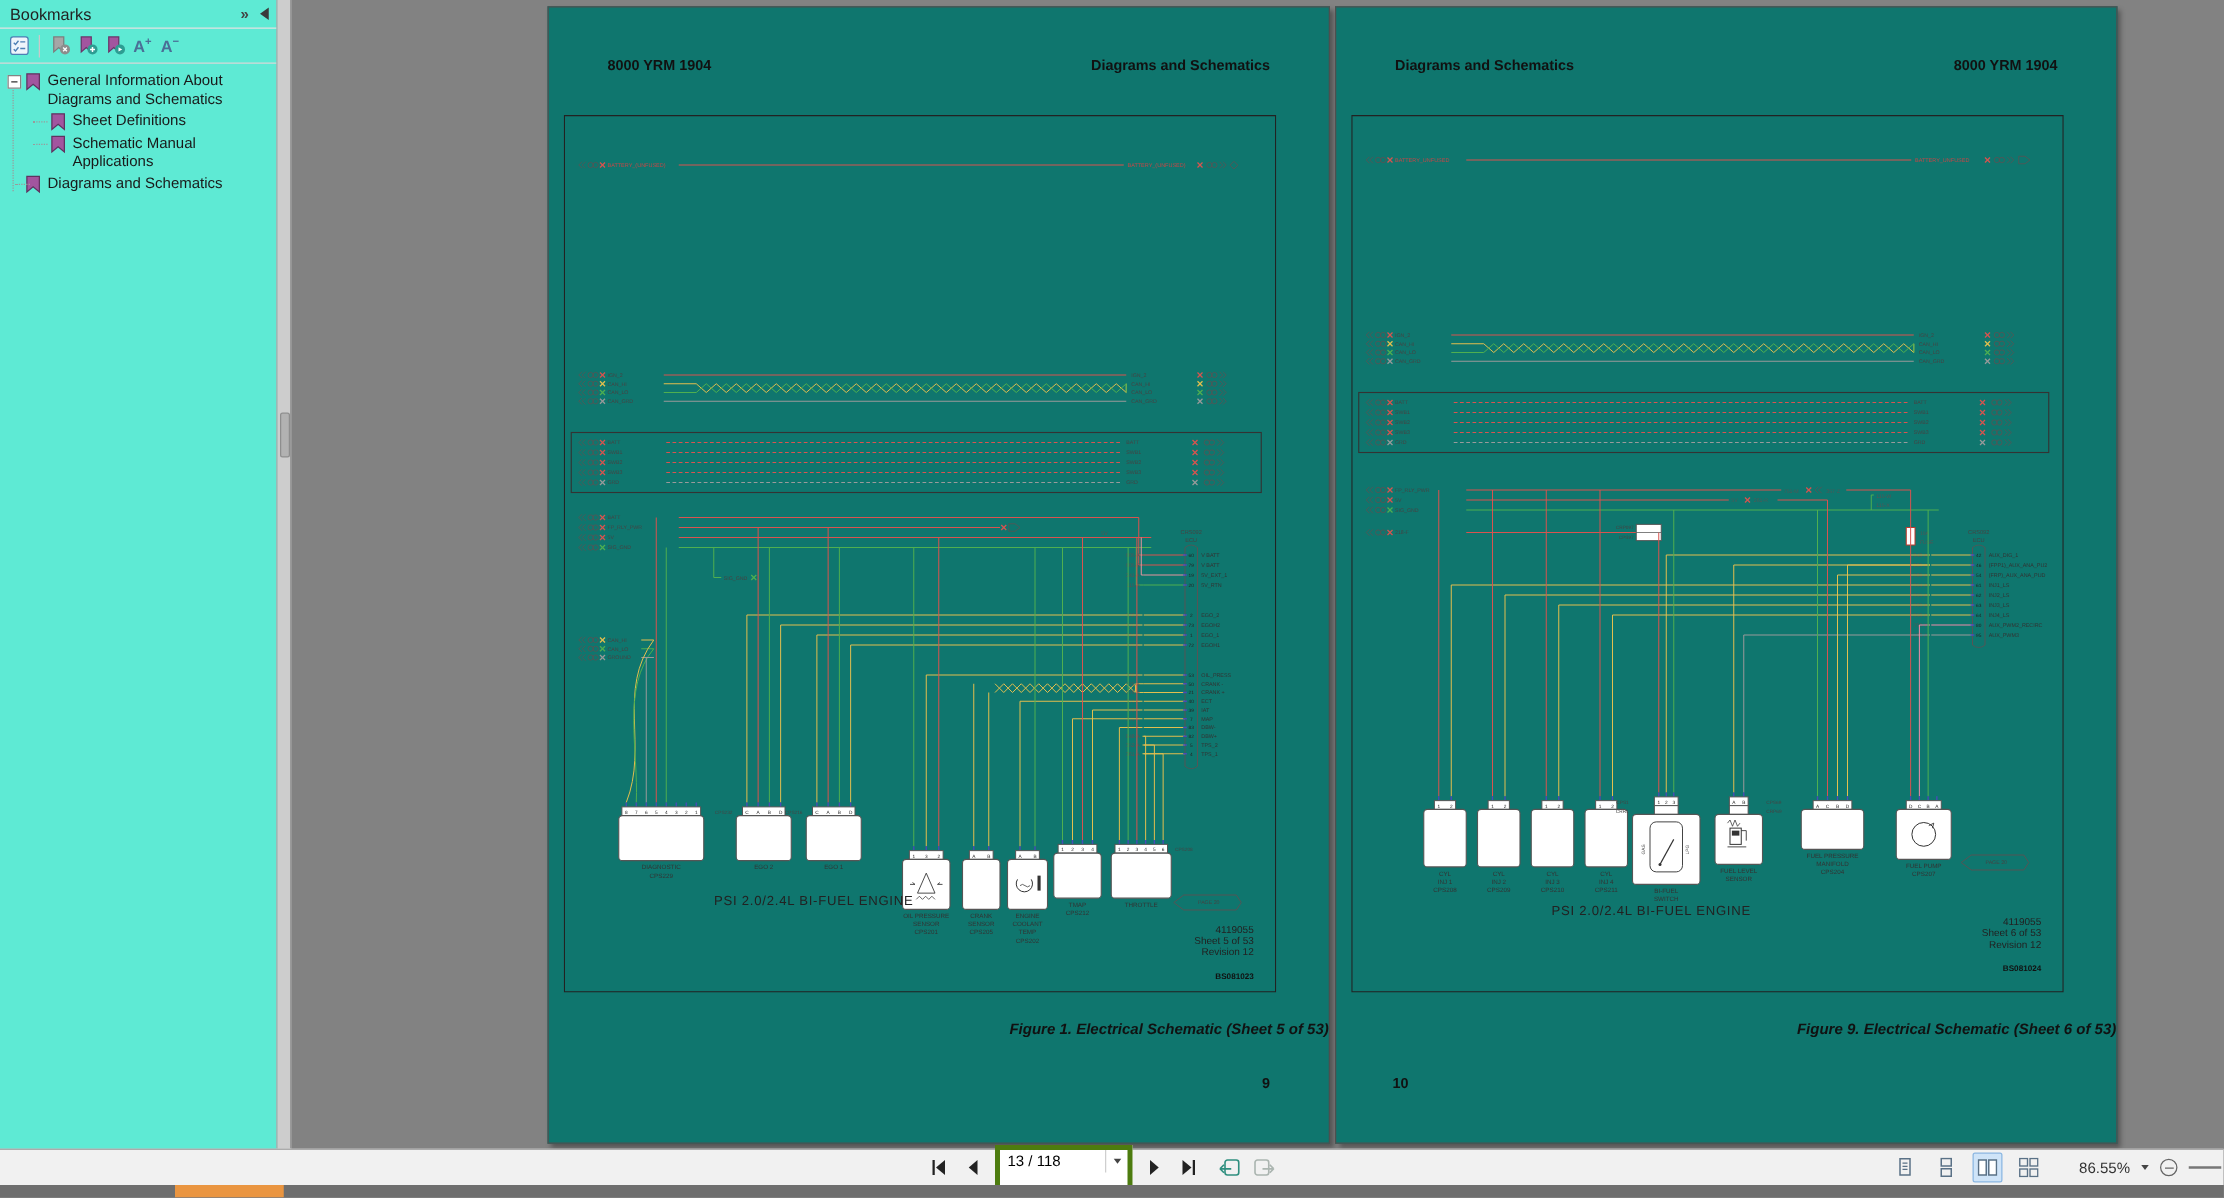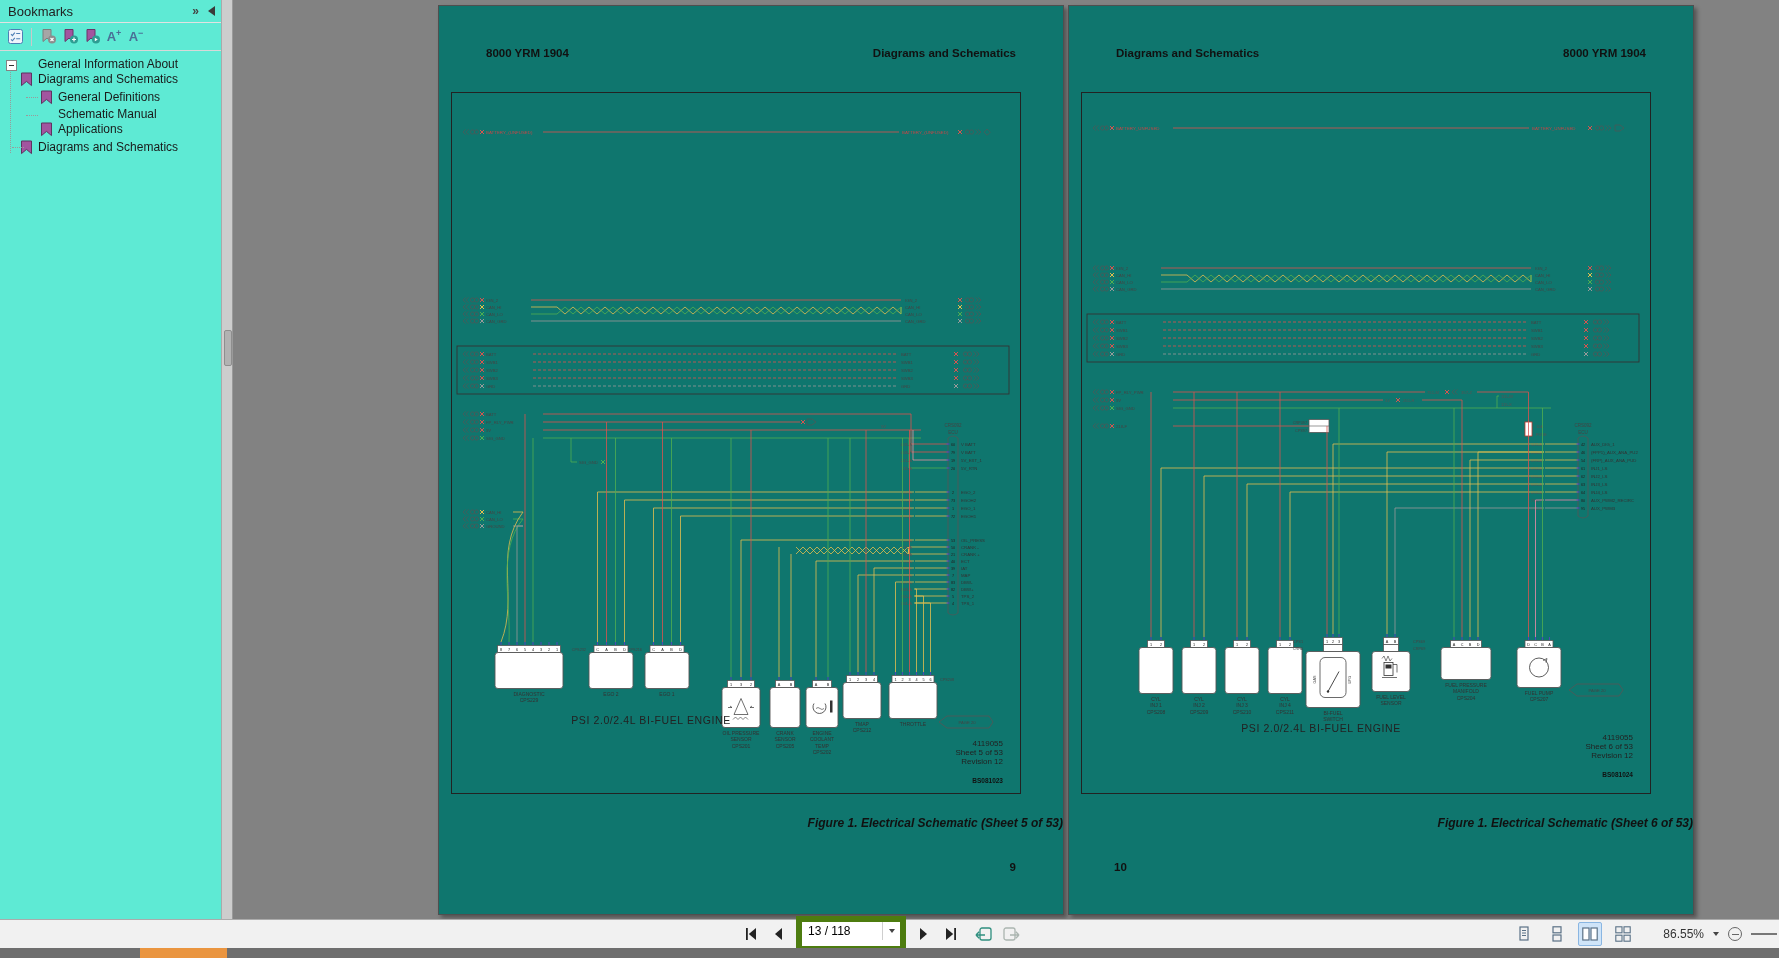--- a/index.html
+++ b/index.html
@@ -13,21 +13,21 @@
   .sb-hicon{color:#444;font-size:12px;font-weight:bold;margin-left:8px;cursor:pointer}
   .tri-left{width:0;height:0;border-top:5px solid transparent;border-bottom:5px solid transparent;
             border-right:7px solid #3a3a3a;margin-left:9px;cursor:pointer}
   .sb-tools{height:27px;display:flex;align-items:center;padding:0 4px;border-bottom:1px solid #d8d8d8}
   .sb-tools .sep{width:1px;height:18px;background:#c9c9c9;margin:0 5px}
   .tool{width:22px;height:22px;display:flex;align-items:center;justify-content:center;cursor:pointer}
   .afont{font-size:13px;font-weight:bold;color:#4a6f96;line-height:1}
   .afont sup{font-size:9px}
   #bookmark-tree{padding:6px 2px 0 4px;position:relative}
   .tree-vline{position:absolute;left:10px;top:16px;height:86px;border-left:1px dotted #9a9a9a}
-  .bm-row{display:flex;align-items:flex-end;margin-bottom:2px;cursor:pointer;position:relative}
+  .bm-row{display:flex;align-items:flex-start;margin-bottom:2px;cursor:pointer;position:relative}
   .bm-row.lvl0{padding-left:16px}
   .bm-row.lvl1{padding-left:36px}
   .bm-row .stub{position:absolute;top:8px;width:12px;border-top:1px dotted #9a9a9a}
   .bm-row.lvl1 .stub{left:22px}
   .bm-row.lvl0 .stub{left:8px}
   .expander{position:absolute;left:2px;top:3px;width:9px;height:9px;background:#fff;border:1px solid #848484;
             display:flex;align-items:center;justify-content:center}
   .expander::after{content:"";width:5px;border-top:1px solid #333}
   .bm-flag{flex:none;margin-right:5px;margin-top:1px}
   .bm-label{font-size:12px;color:#1a1a1a;line-height:15px;max-width:176px}
@@ -48,21 +48,21 @@
   .caption{position:absolute;top:810px;left:0;width:100%;text-align:right;font-size:12px;
            font-weight:bold;font-style:italic;color:#111}
   .pagenum{position:absolute;top:855px;font-size:11.5px;font-weight:bold;color:#111}
   #page-left .pagenum{right:47px}
   #page-right .pagenum{left:45px}
   
   #statusbar{position:absolute;left:0;bottom:10px;width:100%;height:29px;background:#f1f1f1;
              border-top:1px solid #ababab;box-sizing:border-box}
   #navcluster{position:absolute;left:742px;top:0;height:100%;display:flex;align-items:center;gap:9px}
   .navbtn{display:flex;align-items:center;justify-content:center;width:18px;height:18px;cursor:pointer}
-  .page-box{position:relative;width:110px;height:36px;background:#fff;border:6px solid #4d7c0f;box-sizing:border-box}
+  .page-box{position:relative;width:110px;height:36px;background:#fff;border:4px solid #4d7c0f;box-sizing:border-box}
   .page-box input{position:absolute;left:0;top:0;width:88px;height:18px;border:0;outline:0;
                   font-family:"Liberation Sans",sans-serif;font-size:12px;padding:0 0 0 6px;background:transparent}
   .page-caret{position:absolute;right:0;top:0;width:17px;height:18px;border-left:1px solid #cfcfcf;
               display:flex;align-items:center;justify-content:center;cursor:pointer}
   .caret-down{width:0;height:0;border-left:3.5px solid transparent;border-right:3.5px solid transparent;
               border-top:4px solid #444}
   #rightcluster{position:absolute;right:2px;top:0;height:100%;display:flex;align-items:center;gap:9px}
   .vicon{width:24px;height:24px;display:flex;align-items:center;justify-content:center;border-radius:2px;
          border:1px solid transparent;cursor:pointer;box-sizing:border-box}
   .vicon.active{background:#cfe4f8;border-color:#8ab6e2}
@@ -127,21 +127,21 @@
         <svg width="13" height="15" viewBox="0 0 13 15" class="bm-flag">
           <path d="M1.5,1 h10 v12.6 l-5,-4.2 l-5,4.2 z" fill="#a2559f" stroke="#5f3360"></path>
         </svg>
         <span class="bm-label">General Information About Diagrams and Schematics</span>
       </div>
       <div class="bm-row lvl1">
         <span class="stub"></span>
         <svg width="13" height="15" viewBox="0 0 13 15" class="bm-flag">
           <path d="M1.5,1 h10 v12.6 l-5,-4.2 l-5,4.2 z" fill="#a2559f" stroke="#5f3360"></path>
         </svg>
-        <span class="bm-label">General Definitions</span>
+        <span class="bm-label">Sheet Definitions</span>
       </div>
       <div class="bm-row lvl1">
         <span class="stub"></span>
         <svg width="13" height="15" viewBox="0 0 13 15" class="bm-flag">
           <path d="M1.5,1 h10 v12.6 l-5,-4.2 l-5,4.2 z" fill="#a2559f" stroke="#5f3360"></path>
         </svg>
         <span class="bm-label">Schematic Manual Applications</span>
       </div>
       <div class="bm-row lvl0">
         <span class="stub"></span>
@@ -1028,21 +1028,21 @@
         <g>
           <path d="M488,598 L496,592 L538,592 L542,598 L538,604 L496,604 z" stroke="#555" fill="none" stroke-width="0.8"></path>
           <text x="516" y="599.6" font-size="4.2" fill="#444" text-anchor="middle">PAGE 20</text>
           <text x="552" y="648" font-size="8" fill="#222" text-anchor="end">4119055</text>
           <text x="552" y="657" font-size="8" fill="#222" text-anchor="end">Sheet 6 of 53</text>
           <text x="552" y="666" font-size="8" fill="#222" text-anchor="end">Revision 12</text>
           <text x="552" y="685" font-size="6.5" fill="#111" text-anchor="end" font-weight="bold">BS081024</text>
         </g>
       </g>
     </svg>
-  <div class="caption">Figure 1. Electrical Schematic (Sheet 6 of 53)</div>
+  <div class="caption">Figure 9. Electrical Schematic (Sheet 6 of 53)</div>
   <div class="pagenum">10</div>
 </div>
 
 <div id="statusbar">
   <div id="navcluster">
     <span class="navbtn">
       <svg width="14" height="14" viewBox="0 0 14 14">
           <rect x="2" y="1" width="1.8" height="12" fill="#222"></rect>
           <path d="M12,1 L4.8,7 L12,13 z" fill="#222"></path>
         </svg>

